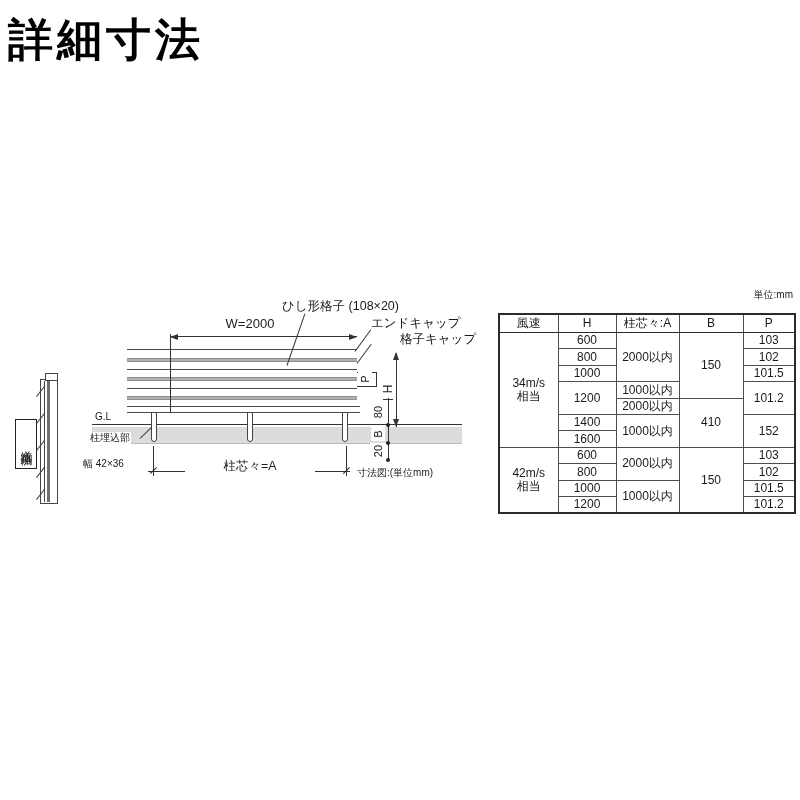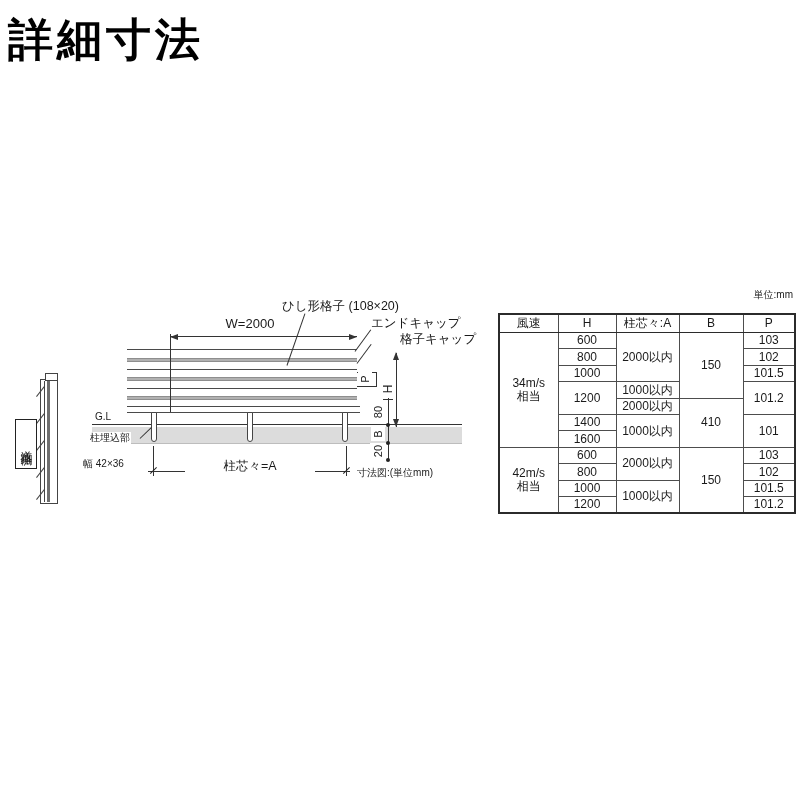--- a/index.html
+++ b/index.html
@@ -157,21 +157,21 @@
         <td>1000以内</td>
         <td rowspan="2">101.2</td>
       </tr>
       <tr>
         <td>2000以内</td>
         <td rowspan="3">410</td>
       </tr>
       <tr>
         <td>1400</td>
         <td rowspan="2">1000以内</td>
-        <td rowspan="2">101</td>
+        <td rowspan="2">152</td>
       </tr>
       <tr>
         <td>1600</td>
       </tr>
       <tr class="sect">
         <td rowspan="4">
           <span>42m/s</span><br>
           <span>相当</span>
         </td>
         <td>600</td>

